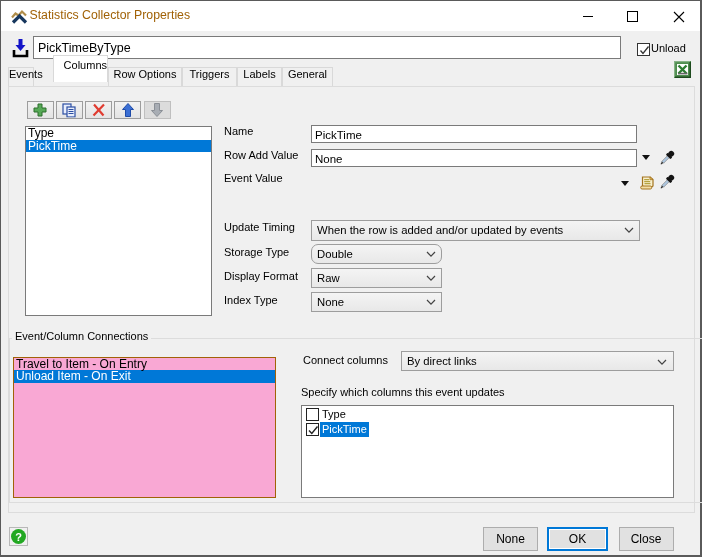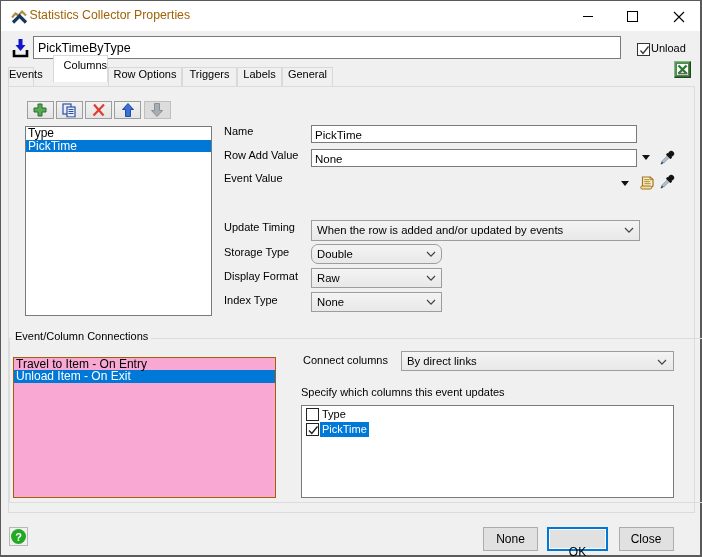--- a/index.html
+++ b/index.html
@@ -50,21 +50,21 @@
 #spec-label { position:absolute; left:291px; top:46.5px; font-size:11px; }
 #chk-list { position:absolute; left:291px; top:66px; width:373px; height:93px; background:#fff; border:1px solid #7a7a7a; padding-top:1px; }
 .chkrow { position:relative; height:15px; }
 .chkbox { position:absolute; left:4px; top:1px; width:13px; height:13px; background:#fff; border:1px solid #222; }
 .chklabel { position:absolute; left:18px; top:0px; height:15px; line-height:14px; font-size:11px; padding:0 2px 0 2px; }
 .chklabel.sel { background:#0078d7; color:#fff; }
 
 
 #help-btn { position:absolute; left:8px; top:526px; width:19px; height:19px; border:1px solid #b8b8b8; background:#f0f0f0; }
 .btn { position:absolute; top:526px; height:24px; background:#e1e1e1; border:1px solid #adadad; font-size:12px; text-align:center; padding-top:4px; }
-#btn-ok { border:2px solid #0078d7; padding-top:16px; box-shadow:inset 0 0 0 1px #ffffff; }
+#btn-ok { border:2px solid #0078d7; padding-top:3px; box-shadow:inset 0 0 0 1px #ffffff; }
 </style>
 </head>
 <body>
 <div id="win">
   <div id="titlebar">
     <svg id="tb-icon" width="17" height="17" viewBox="0 0 17 17">
       <path d="M1 8.5 L4.5 4.5 L7.5 6.5 L11 2.5 L15 6.5" stroke="#b08d4a" stroke-width="2.2" fill="none"></path>
       <path d="M2 13.5 L8.5 7 L15 13.5" stroke="#17375e" stroke-width="3.2" fill="none"></path>
     </svg>
     <span id="title-text">Statistics Collector Properties</span>

